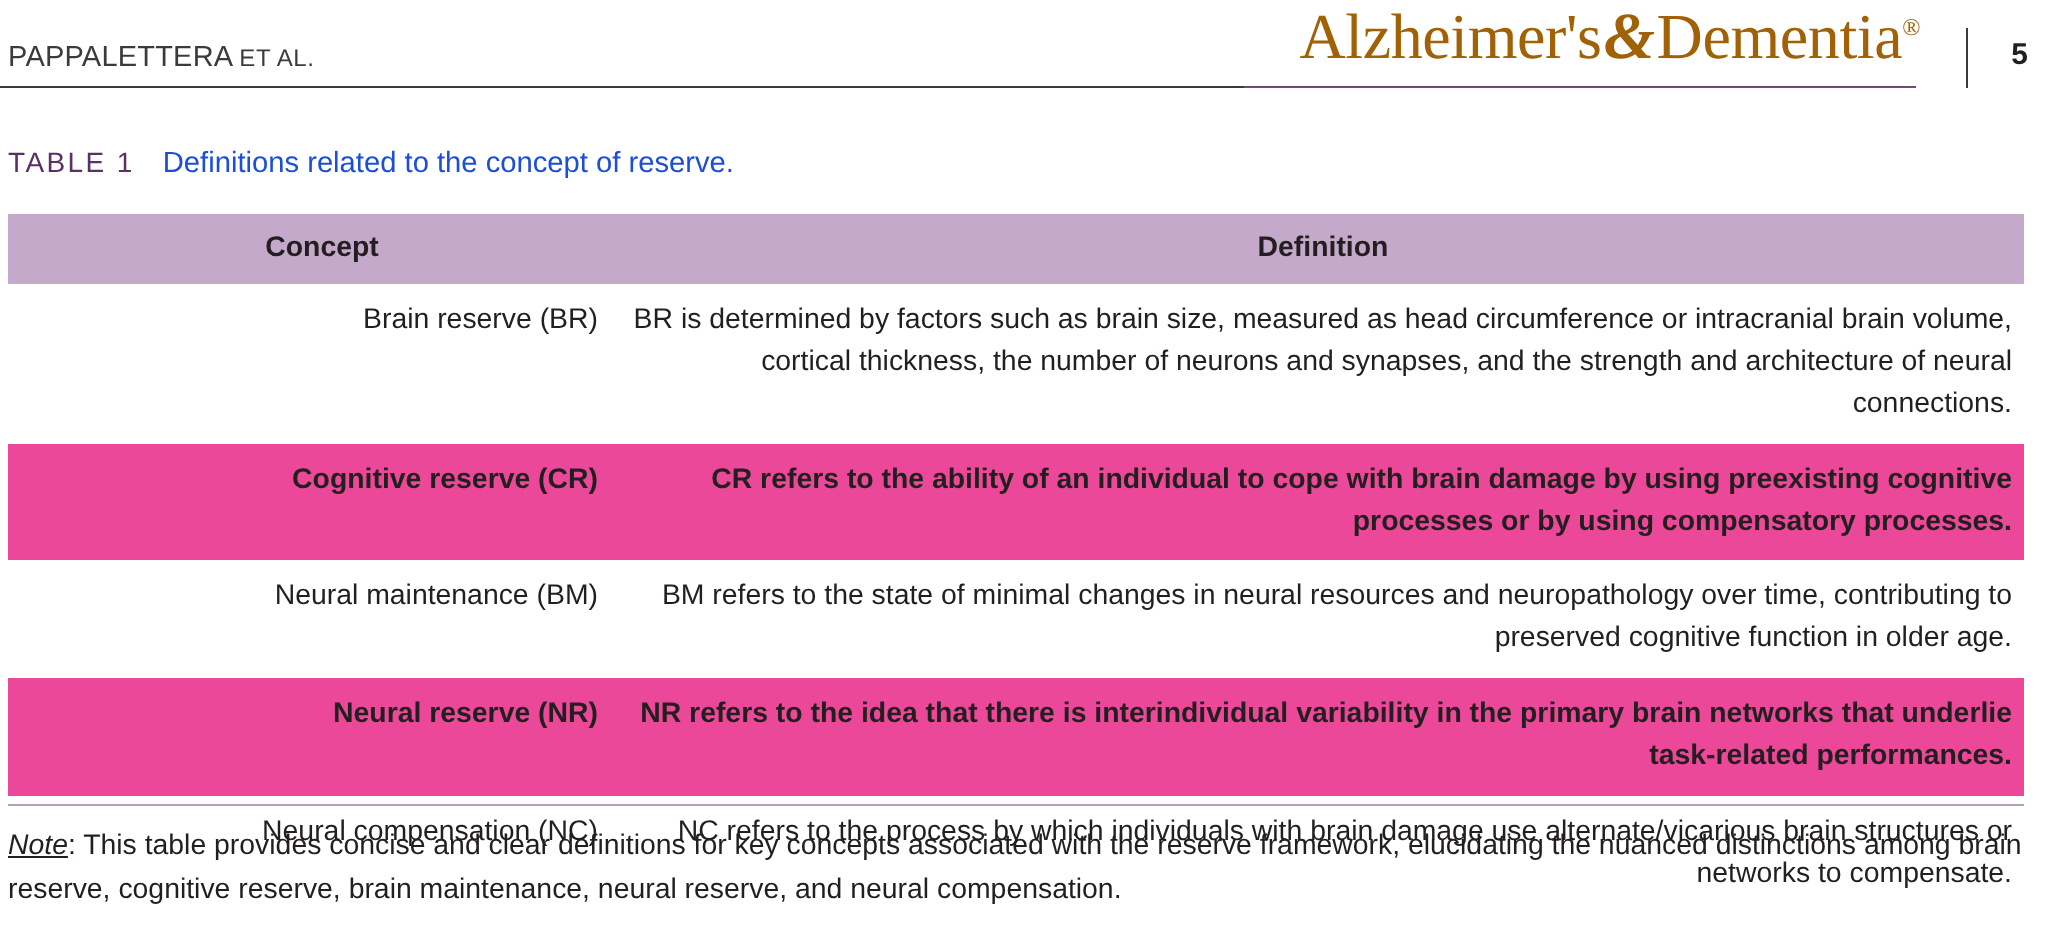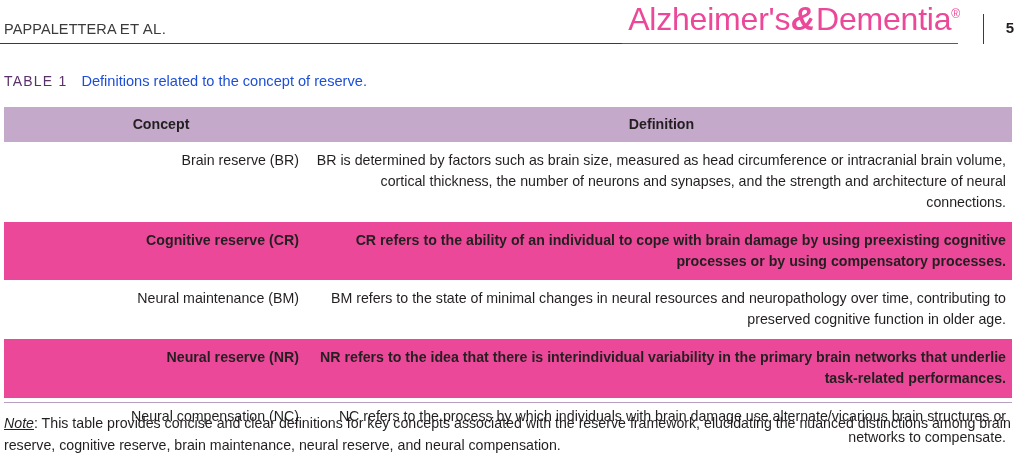--- a/index.html
+++ b/index.html
@@ -29,21 +29,21 @@
     left: 4px;
     top: 20px;
     white-space: nowrap;
     color: #3b3b3d;
   }
   .rh-author .rh-surname {
     font-size: 14.5px;
     letter-spacing: 0.1px;
   }
   .rh-author .rh-etal {
-    font-size: 15px;
+    font-size: 12px;
     letter-spacing: 0.3px;
     margin-left: 3px;
   }
   .rh-rule {
     position: absolute;
     left: 0;
     top: 43px;
     width: 626px;
     height: 0;
     border-top: 1.6px solid #3b3b3d;
@@ -59,23 +59,23 @@
 
   
   .masthead {
     position: absolute;
     right: 64px;
     top: 2px;
     text-align: right;
     line-height: 1;
   }
   .masthead-title {
-    font-family: Liberation Sans, sans-serif;
+    font-family: Liberation Serif, serif;
     font-size: 32px;
-    color: #ec4899;
+    color: #a16207;
     letter-spacing: -0.2px;
     white-space: nowrap;
   }
   .masthead-title .amp {
     font-style: italic;
     font-weight: bold;
     font-size: 33px;
     padding: 0 1px;
   }
   .masthead-title .reg {

